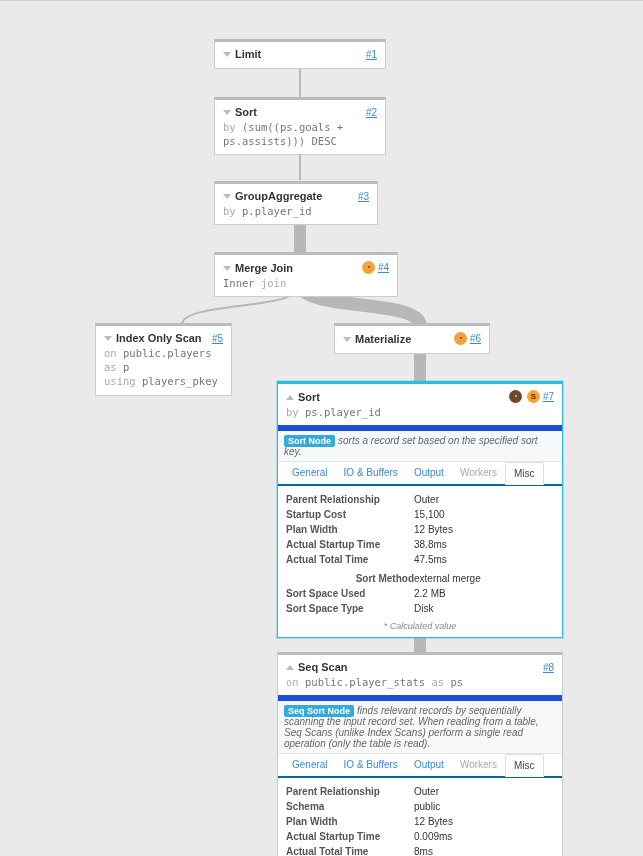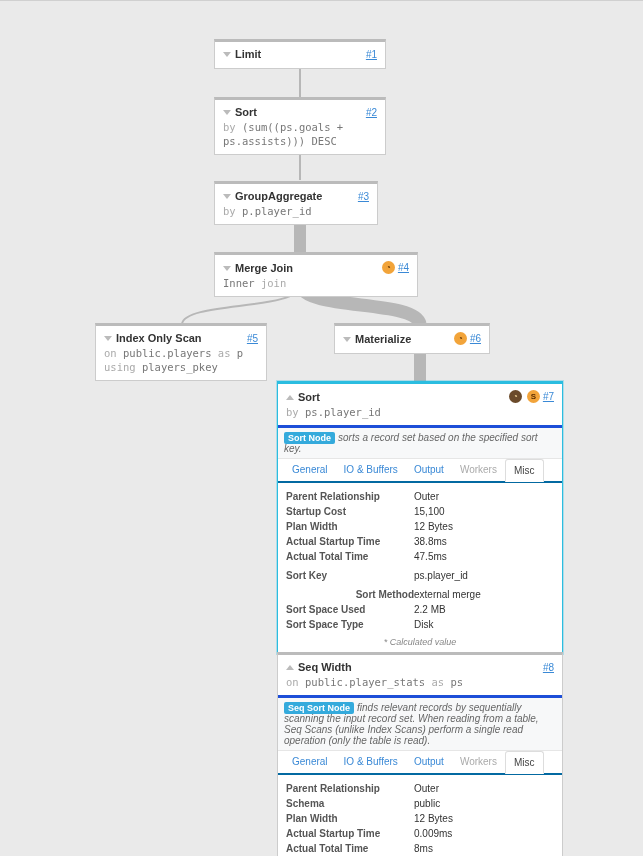--- a/index.html
+++ b/index.html
@@ -70,21 +70,21 @@
   font-size: 8px;
   font-weight: 700;
   color: #5a3b00;
   margin-left: 2px;
 }
 .badge.orange { background: #f2a43a; color:#5a2d00;}
 .badge.dark { background: #6b4a2a; color:#f7d89a; }
 .badge-group { display:flex; align-items:center; gap:3px;}
 .desc-bar {
   background: #f7f8f9;
-  border-top: 3px solid #1d4ed8;
+  border-top: 6px solid #1d4ed8;
   border-bottom: 1px solid #e6e6e6;
   padding: 4px 6px;
   font-size: 10px;
   font-style: italic;
   color: #666;
   margin: 6px -8px 0 -8px;
 }
 .desc-bar .tag {
   background: #34aadc;
   color: #fff;
@@ -187,38 +187,38 @@
       <span class="node-title">GroupAggregate</span>
     </div>
     <a class="node-link">#3</a>
   </div>
   <div class="node-sub">
     <span class="kw">by</span>
     <span class="mono">p.player_id</span>
   </div>
 </div>
 
-<div class="node" style="left:214px; top:251px; width:204px;">
+<div class="node" style="left:214px; top:251px; width:184px;">
   <div class="node-header">
     <div class="node-title-group">
       <span class="chev down"></span>
       <span class="node-title">Merge Join</span>
     </div>
     <div class="badge-group">
       <span class="badge orange">◔</span>
       <a class="node-link">#4</a>
     </div>
   </div>
   <div class="node-sub">
     <span class="mono">Inner</span>
     <span class="kw">join</span>
   </div>
 </div>
 
-<div class="node" style="left:95px; top:322px; width:172px;">
+<div class="node" style="left:95px; top:322px; width:137px;">
   <div class="node-header">
     <div class="node-title-group">
       <span class="chev down"></span>
       <span class="node-title">Index Only Scan</span>
     </div>
     <a class="node-link">#5</a>
   </div>
   <div class="node-sub">
     <span class="kw">on</span>
     <span class="mono">public.players</span>
@@ -282,45 +282,41 @@
         <div class="v">12 Bytes</div>
       </div>
     <div class="drow">
         <div class="k">Actual Startup Time</div>
         <div class="v">38.8ms</div>
       </div>
     <div class="drow">
         <div class="k">Actual Total Time</div>
         <div class="v">47.5ms</div>
       </div>
-    <div class="drow" style="margin-top:4px;">
-        <div class="k">Sort Key</div>
-        <div class="v"> ps.player_id</div>
-      </div>
     <div class="drow" style="margin-top:4px;text-align:right;">
         <div class="k">Sort Method</div>
         <div class="v">external merge</div>
       </div>
     <div class="drow">
         <div class="k">Sort Space Used</div>
         <div class="v">2.2 MB</div>
       </div>
     <div class="drow">
         <div class="k">Sort Space Type</div>
         <div class="v">Disk</div>
       </div>
   </div>
   <div class="calc-note">* Calculated value</div>
 </div>
 
 <div class="node" style="left:277px; top:651px; width:286px;">
   <div class="node-header">
     <div class="node-title-group">
       <span class="chev up"></span>
-      <span class="node-title">Seq Width</span>
+      <span class="node-title">Seq Scan</span>
     </div>
     <a class="node-link">#8</a>
   </div>
   <div class="node-sub">
     <span class="kw">on</span>
     <span class="mono">public.player_stats</span>
     <span class="kw">as</span>
     <span class="mono">ps</span>
   </div>
   <div class="desc-bar">

